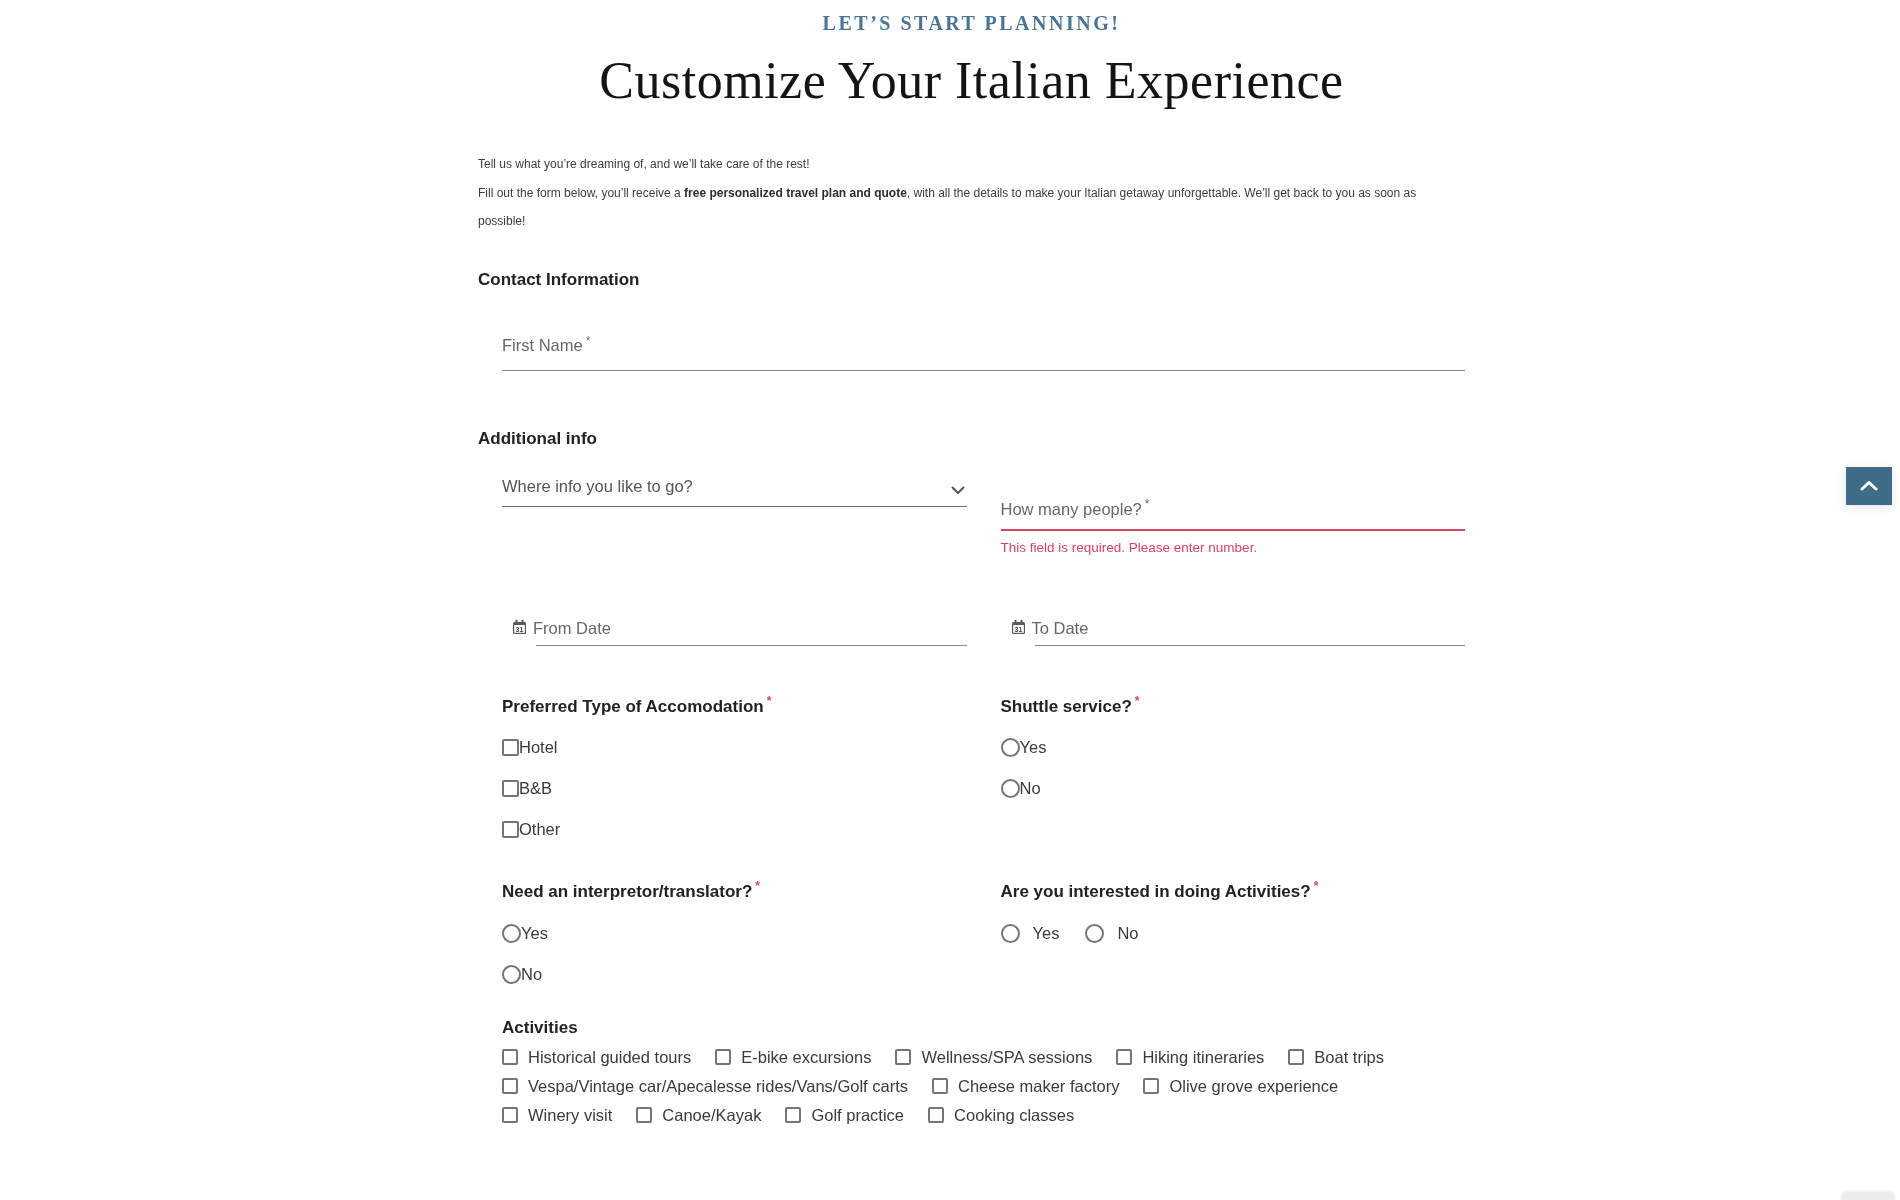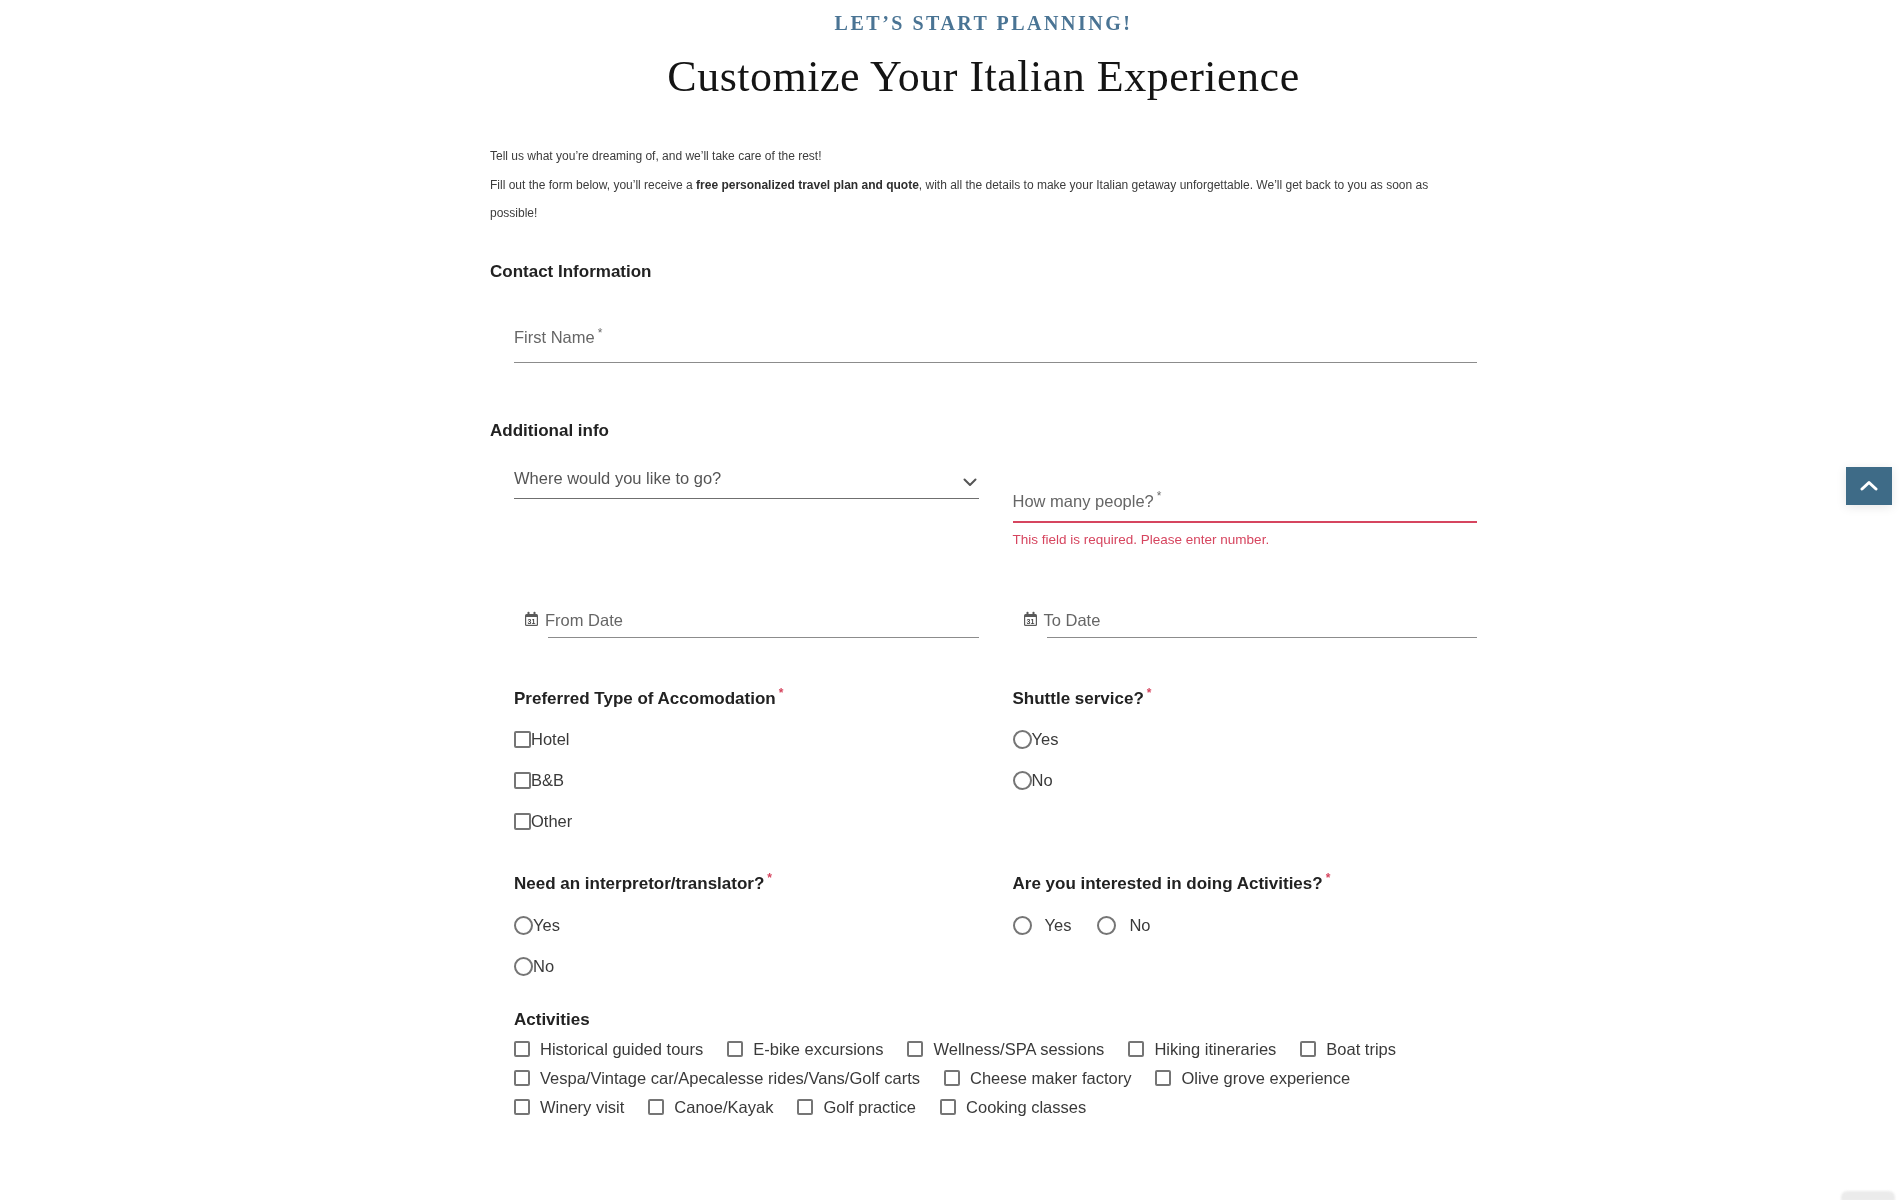--- a/index.html
+++ b/index.html
@@ -4,36 +4,36 @@
 <style>
   * { margin:0; padding:0; box-sizing:border-box; }
   html,body { width:1900px; height:1200px; }
   body {
     position:relative;
     background:#ffffff;
     font-family:"Liberation Sans", sans-serif;
     color:#3c3c3c;
     overflow:hidden;
   }
-  #content { position:absolute; left:490px; top:0; width:987px; }
+  #content { position:absolute; left:478px; top:0; width:987px; }
 
   .center-head { text-align:center; }
   .eyebrow {
     padding-top:12px;
     font-family:"Liberation Serif", serif;
     font-weight:700;
     font-size:20px;
     letter-spacing:2.5px;
     color:#4a7494;
   }
   .page-title {
     margin-top:16px;
     font-family:"Liberation Serif", serif;
     font-weight:400;
-    font-size:44px;
+    font-size:52px;
     letter-spacing:0.5px;
     color:#141414;
   }
 
   .intro { margin-top:40px; font-size:12px; line-height:28.5px; color:#3c3c3c; }
   .intro b { color:#2e2e2e; }
 
   .section-heading { font-size:17px; font-weight:700; color:#222222; }
   .req-red { color:#d6455f; font-size:12px; vertical-align:super; margin-left:3px; }
   .req-gray { color:#6b6b6b; font-size:12px; vertical-align:super; margin-left:3px; }
@@ -131,21 +131,21 @@
       <input class="line-input" type="text" value="" style="">
     </label>
 
   </div>
 
   <div id="additional-heading" class="section-heading">Additional info</div>
 
   <div class="fields">
     <div id="additional-row" class="two-col">
       <div class="select-field">
-        <span class="select-value">Where would you like to go?</span>
+        <span class="select-value">Where info you like to go?</span>
         <span class="select-chevron">
           <svg width="14" height="9" viewBox="0 0 14 9">
               <polyline points="1.5,1.5 7,7 12.5,1.5" fill="none" stroke="#555" stroke-width="2" stroke-linecap="round" stroke-linejoin="round"></polyline>
             </svg>
         </span>
         <div class="select-line"></div>
       </div>
 
       <div class="offset-down">
         <span class="field-label"><span>How many people?</span><span class="req-gray">*</span></span>

